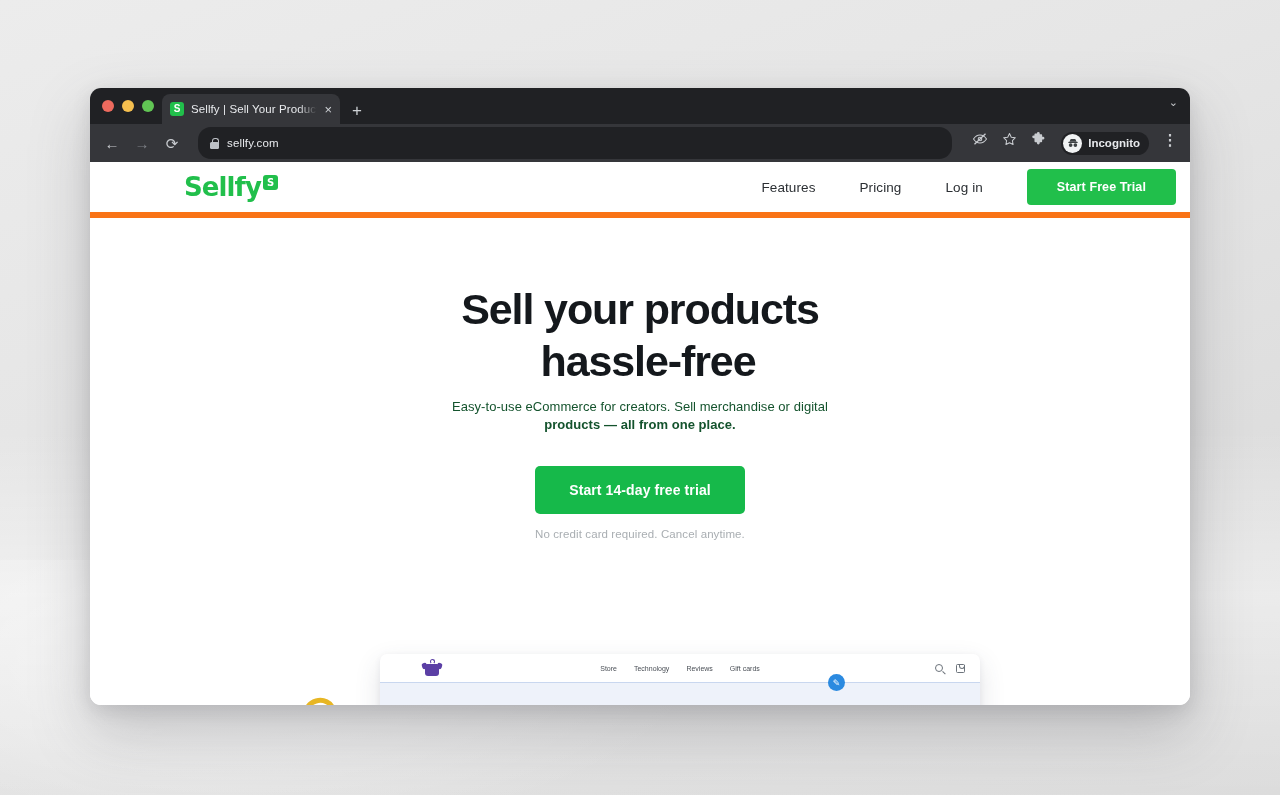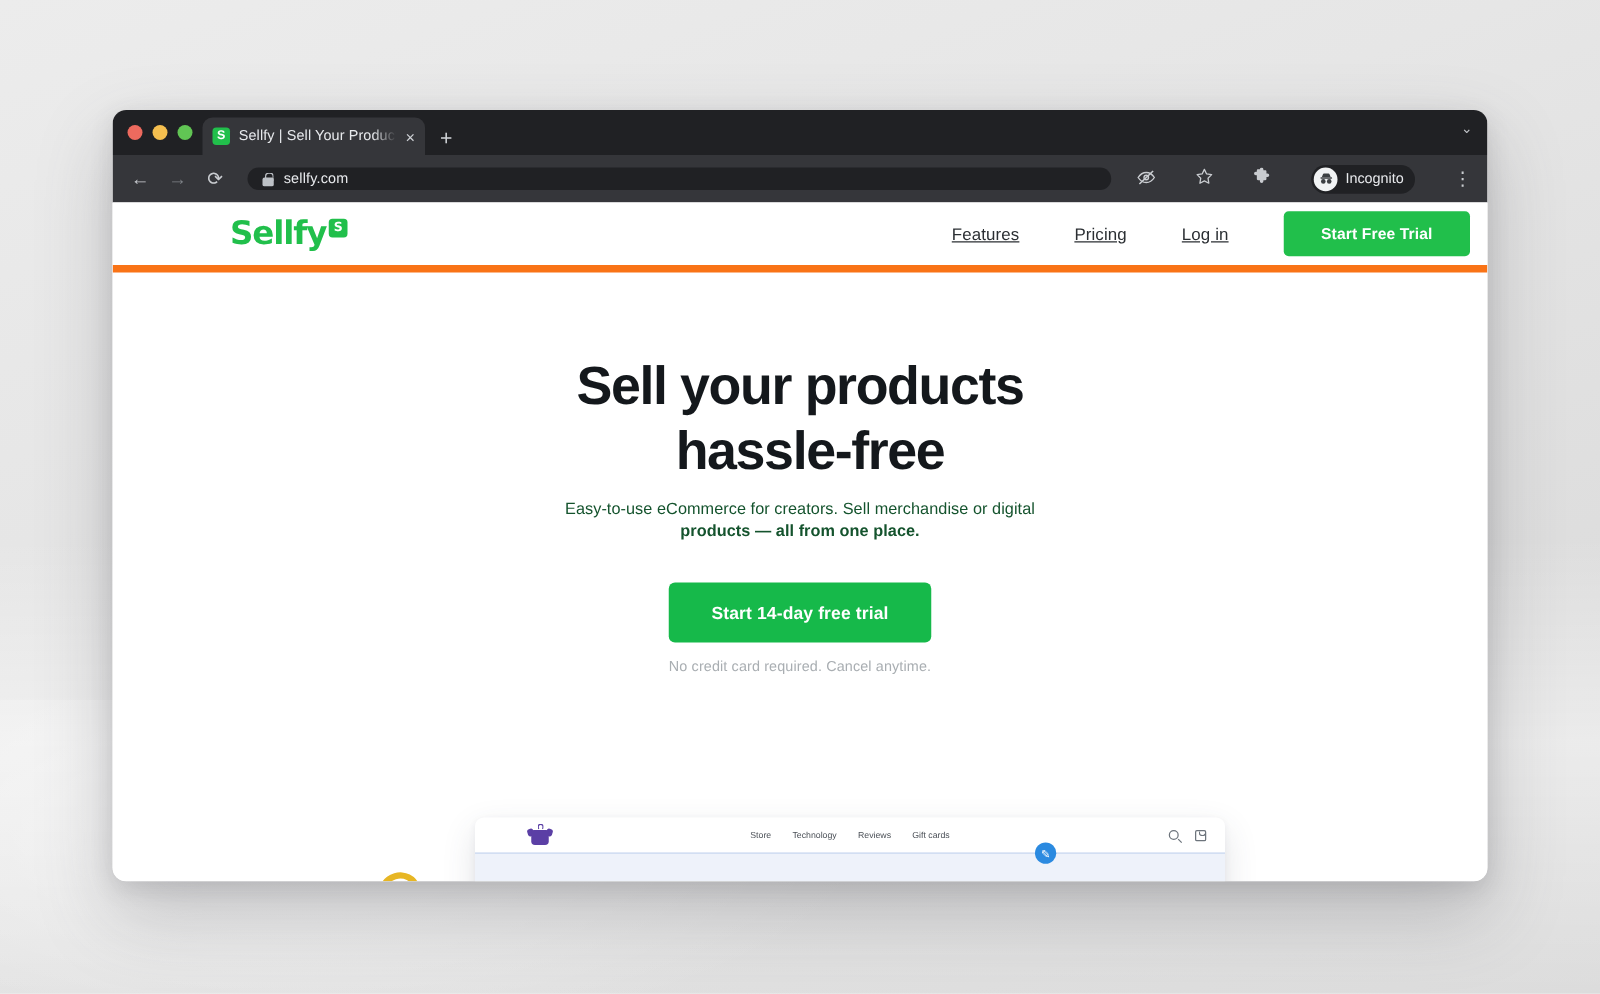--- a/index.html
+++ b/index.html
@@ -65,35 +65,35 @@
     position: absolute; right: 12px; top: 8px; color: #c6c9cd; font-size: 11px; cursor: pointer;
   }
   
   .toolbar {
     height: 38px; background: #35363a; display: flex; align-items: center;
     padding: 0 12px 0 14px; gap: 14px;
   }
   .nav-ico { color: #c9ccd0; font-size: 15px; line-height: 1; cursor: pointer; width: 16px; text-align: center; }
   .nav-ico.dim { color: #7e8287; }
   .omnibox {
-    flex: 1 1 auto; height: 18px; background: #202124; border-radius: 13px;
+    flex: 1 1 auto; height: 32px; background: #202124; border-radius: 13px;
     display: flex; align-items: center; gap: 8px; padding: 0 12px; margin-left: 4px; margin-right: 6px;
     max-width: 835px;
   }
   .lock { width: 9px; height: 11px; position: relative; flex: 0 0 auto; }
   .lock:before {
     content: ""; position: absolute; bottom: 0; left: 0; width: 9px; height: 6.5px;
     background: #bdc1c6; border-radius: 1.5px;
   }
   .lock:after {
     content: ""; position: absolute; top: 0; left: 2px; width: 5px; height: 6px;
     border: 1.4px solid #bdc1c6; border-bottom: none; border-radius: 3px 3px 0 0;
   }
   .url { color: #e8eaed; font-size: 11.5px; letter-spacing: .15px; }
-  .tool-icons { display: flex; align-items: center; gap: 30px; flex: 0 0 auto; }
+  .tool-icons { display: flex; align-items: flex-start; gap: 13px; flex: 0 0 auto; font-weight: bold; }
   .profile-pill {
     display: flex; align-items: center; gap: 6px; background: #202124;
     border-radius: 12px; padding: 2px 9px 2px 2px; margin-left: 2px;
   }
   .profile-av {
     width: 19px; height: 19px; border-radius: 50%; background: #f1f3f4;
     display: flex; align-items: center; justify-content: center; font-size: 11px; color: #3c4043;
   }
   .profile-label { color: #e8eaed; font-size: 11.5px; }
 
@@ -108,21 +108,21 @@
     font-size: 26px; font-weight: bold; color: #21bf4b; letter-spacing: -0.9px;
     line-height: 26px; font-family: "DejaVu Sans", sans-serif;
   }
   .logo-badge {
     width: 15px; height: 15px; background: #21bf4b; border-radius: 3px; color: #fff;
     font-size: 10px; font-weight: bold; text-align: center; line-height: 15px; margin-top: 1px;
     font-family: "DejaVu Sans", sans-serif;
   }
   .site-nav { display: flex; align-items: center; gap: 0; }
   .nav-link {
-    font-size: 13.5px; color: #2b2f33; padding: 0 22px; cursor: pointer; letter-spacing: .1px; text-decoration: underline;
+    font-size: 13.5px; color: #2b2f33; padding: 0 22px; cursor: pointer; letter-spacing: .1px;
   }
   .btn-trial {
     background: #21bf4b; color: #fff; font-size: 12.5px; font-weight: bold;
     padding: 11px 30px; border-radius: 4px; margin-left: 22px; cursor: pointer; letter-spacing: .1px;
   }
 
   .hero { text-align: center; padding-top: 70px; }
   .headline {
     font-size: 43px; font-weight: bold; color: #14181c; line-height: 1.0;
     letter-spacing: -1.1px; font-family: Liberation Sans, sans-serif;

